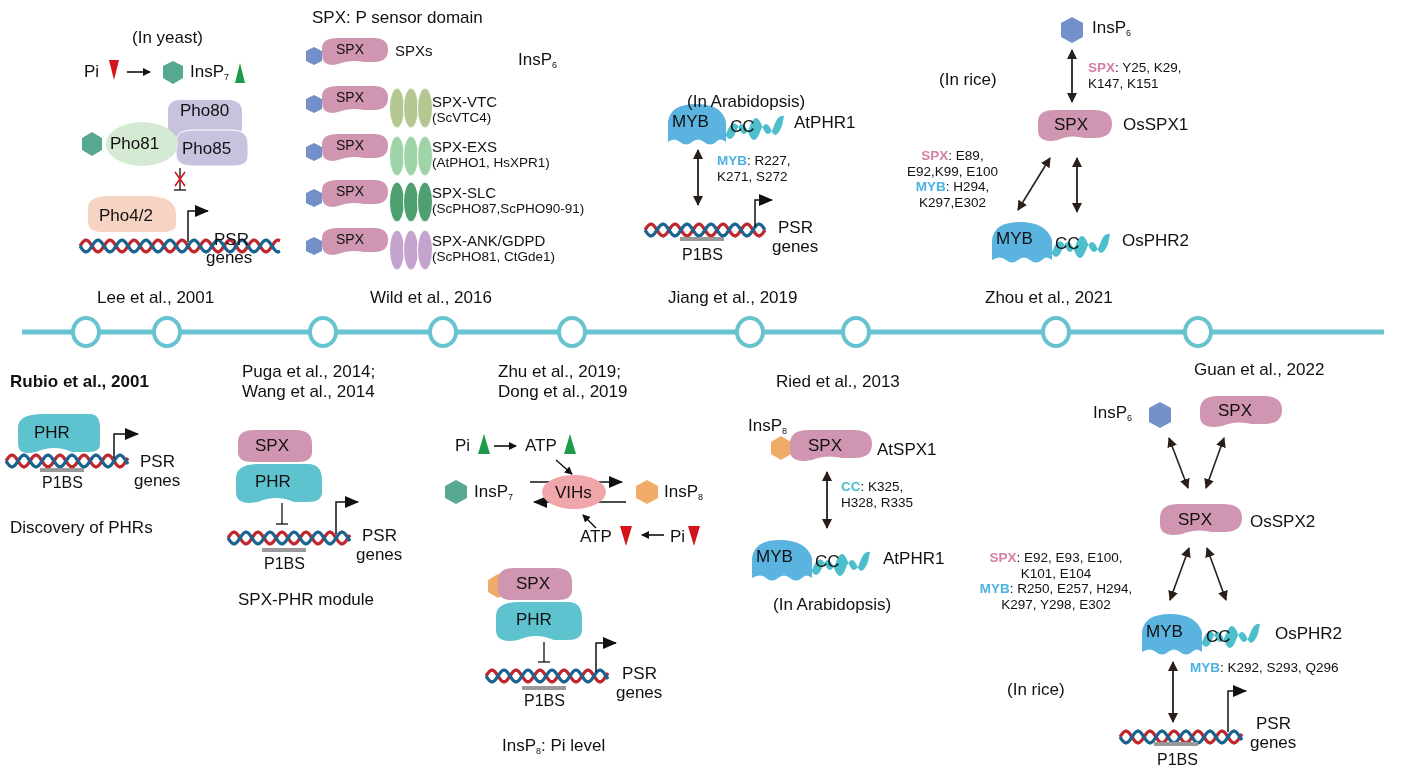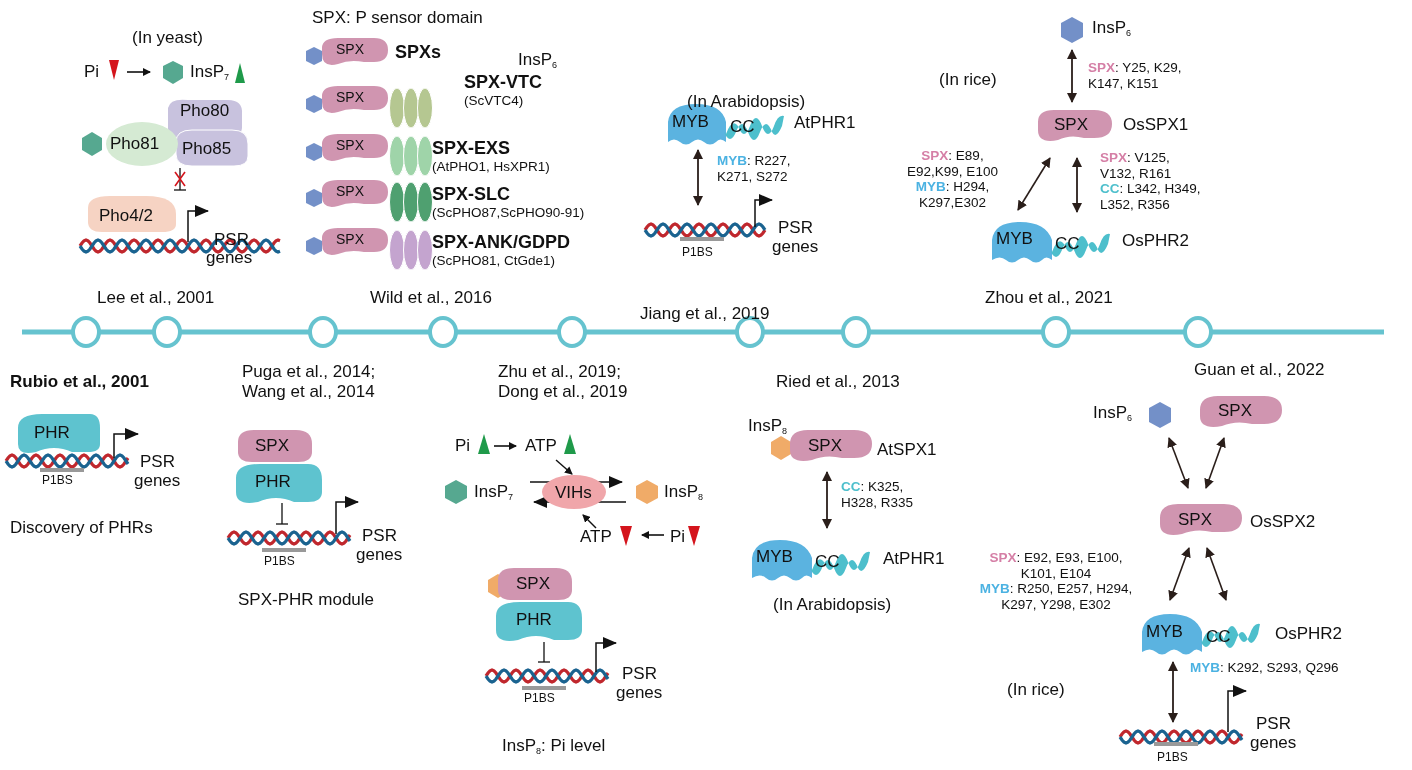--- a/index.html
+++ b/index.html
@@ -1,22 +1,22 @@
 <!DOCTYPE html>
 <html><head>
 <meta charset="utf-8">
 <style>
   html, body { margin: 0; padding: 0; background: #ffffff; }
   body { width: 1412px; height: 770px; overflow: hidden; position: relative; font-family: "Liberation Sans", sans-serif; color: #111; }
   #stage { position: absolute; left: 0; top: 0; width: 1412px; height: 770px; }
   .t { position: absolute; font-family: "Liberation Sans", sans-serif; color: #111; white-space: nowrap; line-height: 1.15; }
   .big { font-size: 17px; }
-  .med { font-size: 18px; font-weight: bold; }
+  .med { font-size: 15px; }
   .sm  { font-size: 13.5px; }
-  .xs  { font-size: 12px; }
+  .xs  { font-size: 16px; }
   .right { text-align: center; }
   .spx-c { color: #d57fa6; font-weight: bold; }
   .myb-c { color: #4bb2e2; font-weight: bold; }
   .cc-c  { color: #4dbfcc; font-weight: bold; }
   sub { font-size: 9px; vertical-align: -3px; }
   svg text { font-family: "Liberation Sans", sans-serif; }
 </style>
 </head>
 <body>
 
@@ -210,21 +210,21 @@
   <div class="t big" style="left:182px;top:139px">Pho85</div>
   <div class="t big" style="left:99px;top:206px">Pho4/2</div>
   <div class="t big" style="left:214px;top:230px">PSR</div>
   <div class="t big" style="left:206px;top:248px">genes</div>
 
   <div class="t big" style="left:312px;top:8px">SPX: P sensor domain</div>
   <div id="spx-row-text">
       <div class="t" style="left: 395px; top: 42px;">
         <div class="med">SPXs</div>
       </div>
-      <div class="t" style="left: 432px; top: 72px; margin-left: 32px;">
+      <div class="t" style="left: 432px; top: 93px;">
         <div class="med">SPX-VTC</div>
         <div class="sm">(ScVTC4)</div>
       </div>
       <div class="t" style="left: 432px; top: 138px;">
         <div class="med">SPX-EXS</div>
         <div class="sm">(AtPHO1, HsXPR1)</div>
       </div>
       <div class="t" style="left: 432px; top: 184px;">
         <div class="med">SPX-SLC</div>
         <div class="sm">(ScPHO87,ScPHO90-91)</div>
@@ -244,32 +244,31 @@
   <div class="t xs" style="left:682px;top:246px">P1BS</div>
   <div class="t big" style="left:778px;top:218px">PSR</div>
   <div class="t big" style="left:772px;top:237px">genes</div>
 
   <div class="t big" style="left:1092px;top:18px"><span>InsP</span><sub>6</sub></div>
   <div class="t sm" style="left:1088px;top:60px"><span class="spx-c">SPX</span><span>: Y25, K29,</span><br><span>K147, K151</span></div>
   <div class="t big" style="left:939px;top:70px">(In rice)</div>
   <div class="t big" style="left:1054px;top:115px">SPX</div>
   <div class="t big" style="left:1123px;top:115px">OsSPX1</div>
   <div class="t sm right" style="left:900px;top:148px;width:105px"><span class="spx-c">SPX</span><span>:  E89,</span><br><span>E92,K99, E100</span><br><span class="myb-c">MYB</span><span>: H294,</span><br><span>K297,E302</span></div>
-  <div class="t sm" style="left:1100px;top:150px"><span class="spx-c">SPX</span><span>: V125,</span><br><span>V132, R161</span><br><span class="cc-c">CC</span><span>: L342, H349,</span><br><span>L352, R356</span></div>
   <div class="t big" style="left:996px;top:229px">MYB</div>
   <div class="t big" style="left:1055px;top:234px">CC</div>
   <div class="t big" style="left:1122px;top:231px">OsPHR2</div>
 
   <div id="citations">
       <div class="t big" style="left: 10px; top: 372px; font-weight: bold;"><span>Rubio et al., 2001</span></div>
       <div class="t big" style="left: 97px; top: 288px;"><span>Lee et al., 2001</span></div>
       <div class="t big" style="left: 242px; top: 362px;"><span>Puga et al., 2014;</span><br><span>Wang et al., 2014</span></div>
       <div class="t big" style="left: 370px; top: 288px;"><span>Wild et al., 2016</span></div>
       <div class="t big" style="left: 498px; top: 362px;"><span>Zhu et al., 2019;</span><br><span>Dong et al., 2019</span></div>
-      <div class="t big" style="left: 640px; top: 288px; margin-top: 16px;"><span>Jiang et al., 2019</span></div>
+      <div class="t big" style="left: 668px; top: 288px;"><span>Jiang et al., 2019</span></div>
       <div class="t big" style="left: 776px; top: 372px;"><span>Ried et al., 2013</span></div>
       <div class="t big" style="left: 985px; top: 288px;"><span>Zhou et al., 2021</span></div>
       <div class="t big" style="left: 1194px; top: 360px;"><span>Guan et al., 2022</span></div>
     </div>
 
   <div class="t big" style="left:34px;top:423px">PHR</div>
   <div class="t xs" style="left:42px;top:474px">P1BS</div>
   <div class="t big" style="left:140px;top:452px">PSR</div>
   <div class="t big" style="left:134px;top:471px">genes</div>
   <div class="t big" style="left:10px;top:518px">Discovery of PHRs</div>

